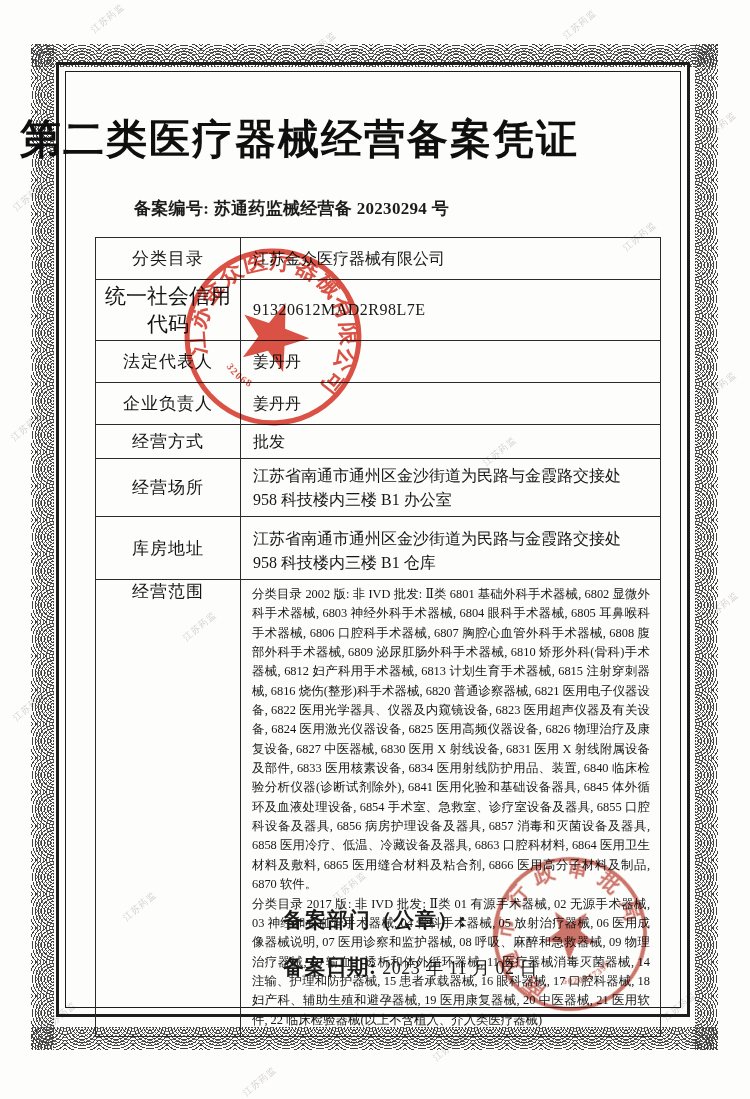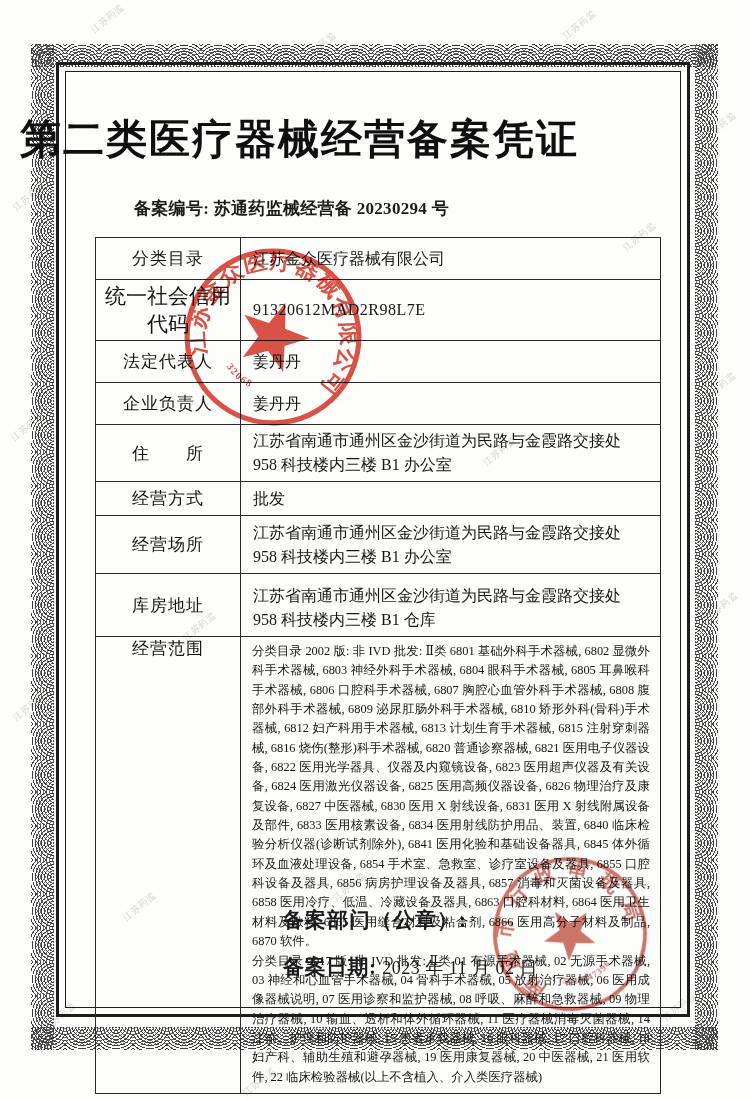--- a/index.html
+++ b/index.html
@@ -152,24 +152,20 @@
       <td class="val mono">91320612MAD2R98L7E</td>
     </tr>
     <tr style="height:42px">
       <td class="lbl">法定代表人</td>
       <td class="val">姜丹丹</td>
     </tr>
     <tr style="height:42px">
       <td class="lbl">企业负责人</td>
       <td class="val">姜丹丹</td>
     </tr>
-    <tr style="height:52px">
-      <td class="lbl">住　　所</td>
-      <td class="val">江苏省南通市通州区金沙街道为民路与金霞路交接处 958 科技楼内三楼 B1 办公室</td>
-    </tr>
     <tr style="height:34px">
       <td class="lbl">经营方式</td>
       <td class="val">批发</td>
     </tr>
     <tr style="height:58px">
       <td class="lbl">经营场所</td>
       <td class="val">江苏省南通市通州区金沙街道为民路与金霞路交接处 958 科技楼内三楼 B1 办公室</td>
     </tr>
     <tr style="height:62px">
       <td class="lbl">库房地址</td>

